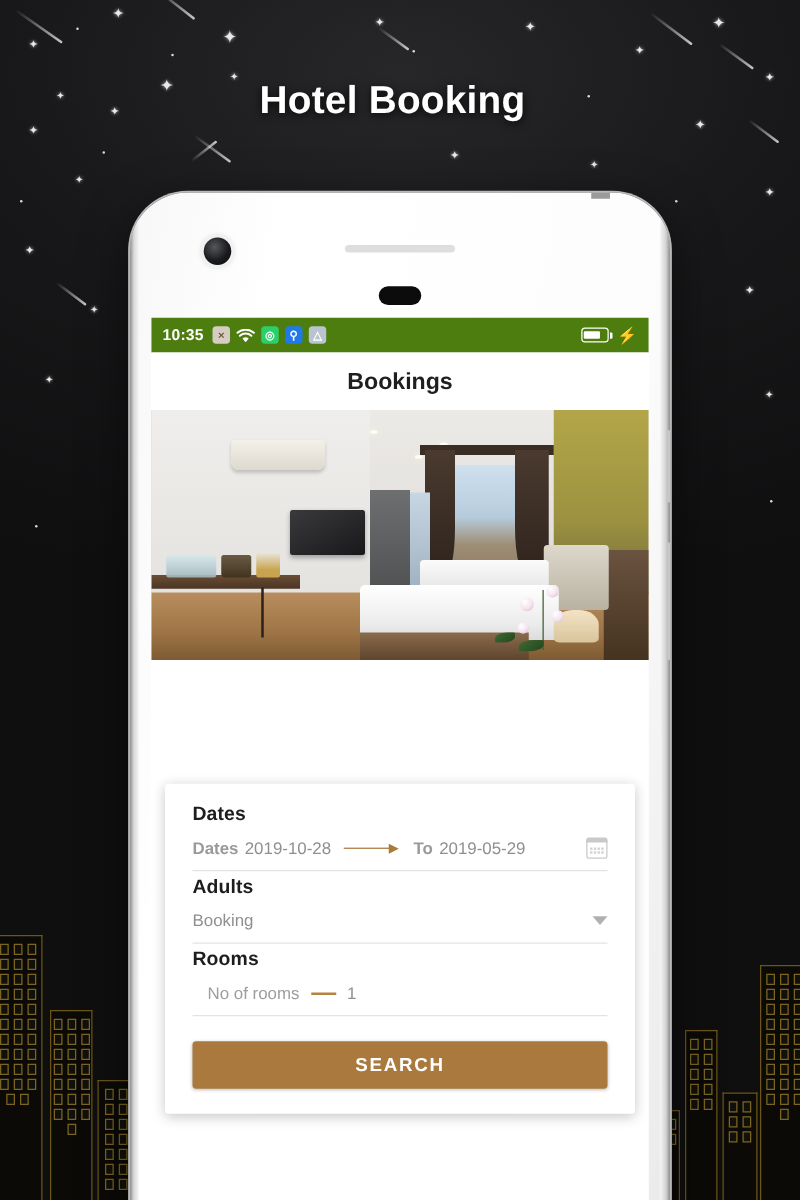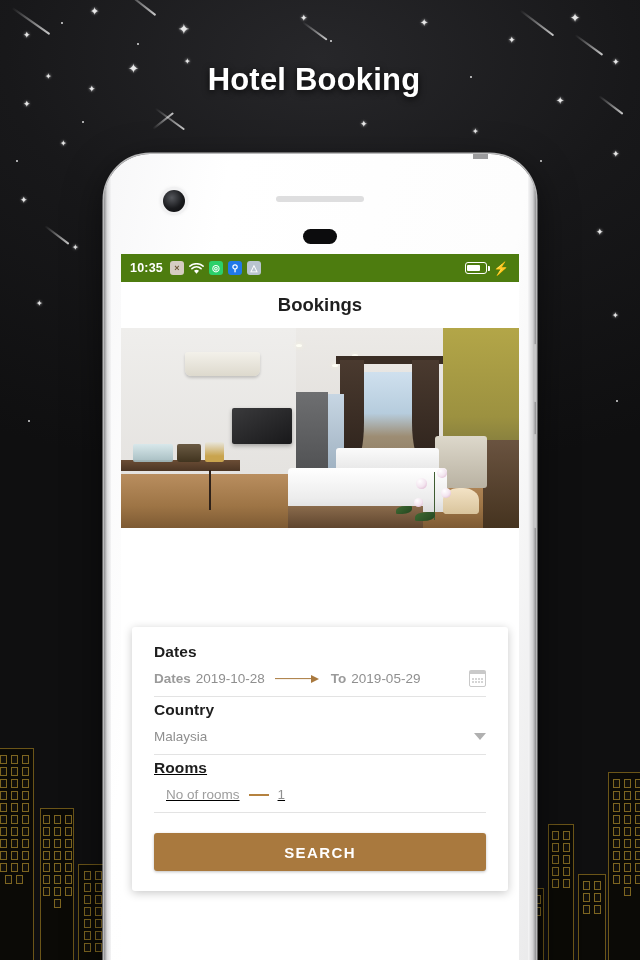--- a/index.html
+++ b/index.html
@@ -380,21 +380,21 @@
   }
 
   .field-row {
     display: flex;
     align-items: center;
     border-bottom: 1px solid #e3e3e3;
     padding: 9px 0 9px 0;
     min-height: 36px;
   }
   .section-block { margin-bottom: 4px; }
-  .section-block:last-of-type { margin-bottom: 0; text-decoration: underline; }
+  .section-block:last-of-type { margin-bottom: 0; }
 
   .muted-strong { color: #9a9a9a; font-size: 13.5px; font-weight: bold; }
   .muted        { color: #9d9d9d; font-size: 13.5px; }
   .value        { color: #8f8f8f; font-size: 13.5px; }
 
   .gap-sm { width: 5px; }
 
   
   .date-arrow {
     position: relative;
@@ -882,23 +882,23 @@
                   <i></i>
                   <i></i>
                   <i></i>
                 </span>
             </span>
           </div>
         </div>
 
         
         <div class="section-block">
-          <div class="section-label">Country</div>
+          <div class="section-label">Adults</div>
           <div class="field-row">
-            <span class="value">Malaysia</span>
+            <span class="value">Booking</span>
             <span class="grow"></span>
             <span class="caret"></span>
           </div>
         </div>
 
         
         <div class="section-block">
         </div>
 
         

